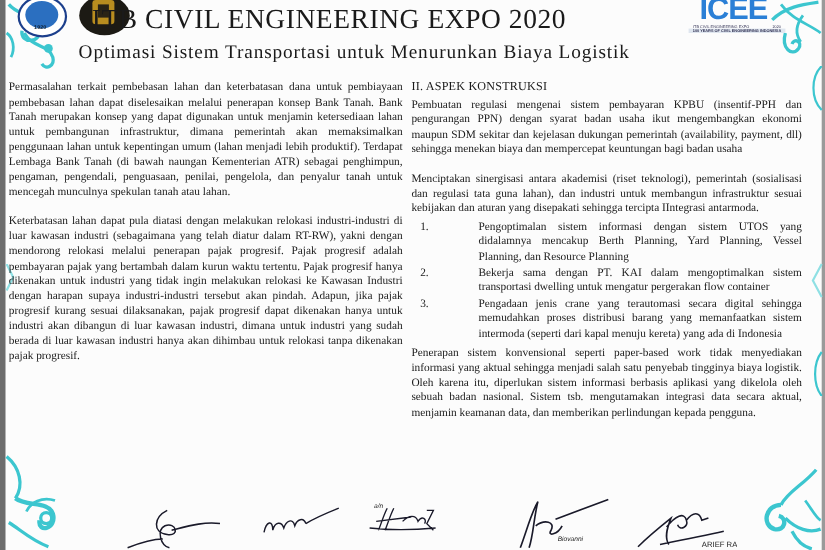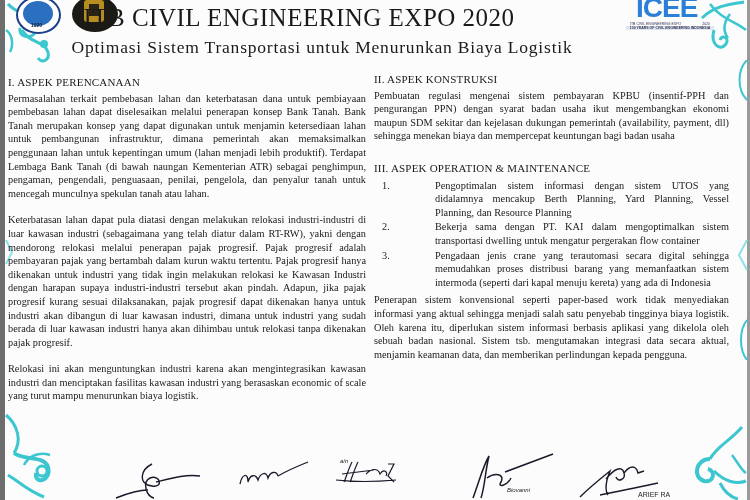--- a/index.html
+++ b/index.html
@@ -111,33 +111,31 @@
       <div class="word">ICEE</div>
       <div class="sub1">
         <span>ITB CIVIL ENGINEERING EXPO</span>
         <span>2020</span>
       </div>
       <div class="sub2">100 YEARS OF CIVIL ENGINEERING INDONESIA</div>
     </div>
   </div>
 
   <div class="col col-left">
-    <div class="section-head">I. ASPEK PERENCANAAN</div>
     <p class="para">Permasalahan terkait pembebasan lahan dan keterbatasan dana untuk pembiayaan pembebasan lahan dapat diselesaikan melalui penerapan konsep Bank Tanah. Bank Tanah merupakan konsep yang dapat digunakan untuk menjamin ketersediaan lahan untuk pembangunan infrastruktur, dimana pemerintah akan memaksimalkan penggunaan lahan untuk kepentingan umum (lahan menjadi lebih produktif). Terdapat Lembaga Bank Tanah (di bawah naungan Kementerian ATR) sebagai penghimpun, pengaman, pengendali, penguasaan, penilai, pengelola, dan penyalur tanah untuk mencegah munculnya spekulan tanah atau lahan.</p>
     <div class="gap"></div>
     <p class="para">Keterbatasan lahan dapat pula diatasi dengan melakukan relokasi industri-industri di luar kawasan industri (sebagaimana yang telah diatur dalam RT-RW), yakni dengan mendorong relokasi melalui penerapan pajak progresif. Pajak progresif adalah pembayaran pajak yang bertambah dalam kurun waktu tertentu. Pajak progresif hanya dikenakan untuk industri yang tidak ingin melakukan relokasi ke Kawasan Industri dengan harapan supaya industri-industri tersebut akan pindah. Adapun, jika pajak progresif kurang sesuai dilaksanakan, pajak progresif dapat dikenakan hanya untuk industri akan dibangun di luar kawasan industri, dimana untuk industri yang sudah berada di luar kawasan industri hanya akan dihimbau untuk relokasi tanpa dikenakan pajak progresif.</p>
     <div class="gap"></div>
-    <p class="para">Relokasi ini akan menguntungkan industri karena akan mengintegrasikan kawasan industri dan menciptakan fasilitas kawasan industri yang berasaskan economic of scale yang turut mampu menurunkan biaya logistik.</p>
   </div>
 
   <div class="col col-right">
     <div class="section-head" style="margin-top:0">II. ASPEK KONSTRUKSI</div>
     <p class="para">Pembuatan regulasi mengenai sistem pembayaran KPBU (insentif-PPH dan pengurangan PPN) dengan syarat badan usaha ikut mengembangkan ekonomi maupun SDM sekitar dan kejelasan dukungan pemerintah (availability, payment, dll) sehingga menekan biaya dan mempercepat keuntungan bagi badan usaha</p>
     <div class="gap"></div>
-    <div class="section-head" style="margin-top:6px">III. ASPEK OPERATION &amp; MAINTENANCE</div>
+    <p class="para">Menciptakan sinergisasi antara akademisi (riset teknologi), pemerintah (sosialisasi dan regulasi tata guna lahan), dan industri untuk membangun infrastruktur sesuai kebijakan dan aturan yang disepakati sehingga tercipta IIntegrasi antarmoda.</p>
     <ul class="list" style="margin-top:3px">
       <li>
         <span class="num">1.</span>
         <span class="txt">Pengoptimalan sistem informasi dengan sistem UTOS yang didalamnya mencakup Berth Planning, Yard Planning, Vessel Planning, dan Resource Planning</span>
       </li>
       <li>
         <span class="num">2.</span>
         <span class="txt">Bekerja sama dengan PT. KAI dalam mengoptimalkan sistem transportasi dwelling untuk mengatur pergerakan flow container</span>
       </li>
       <li>

